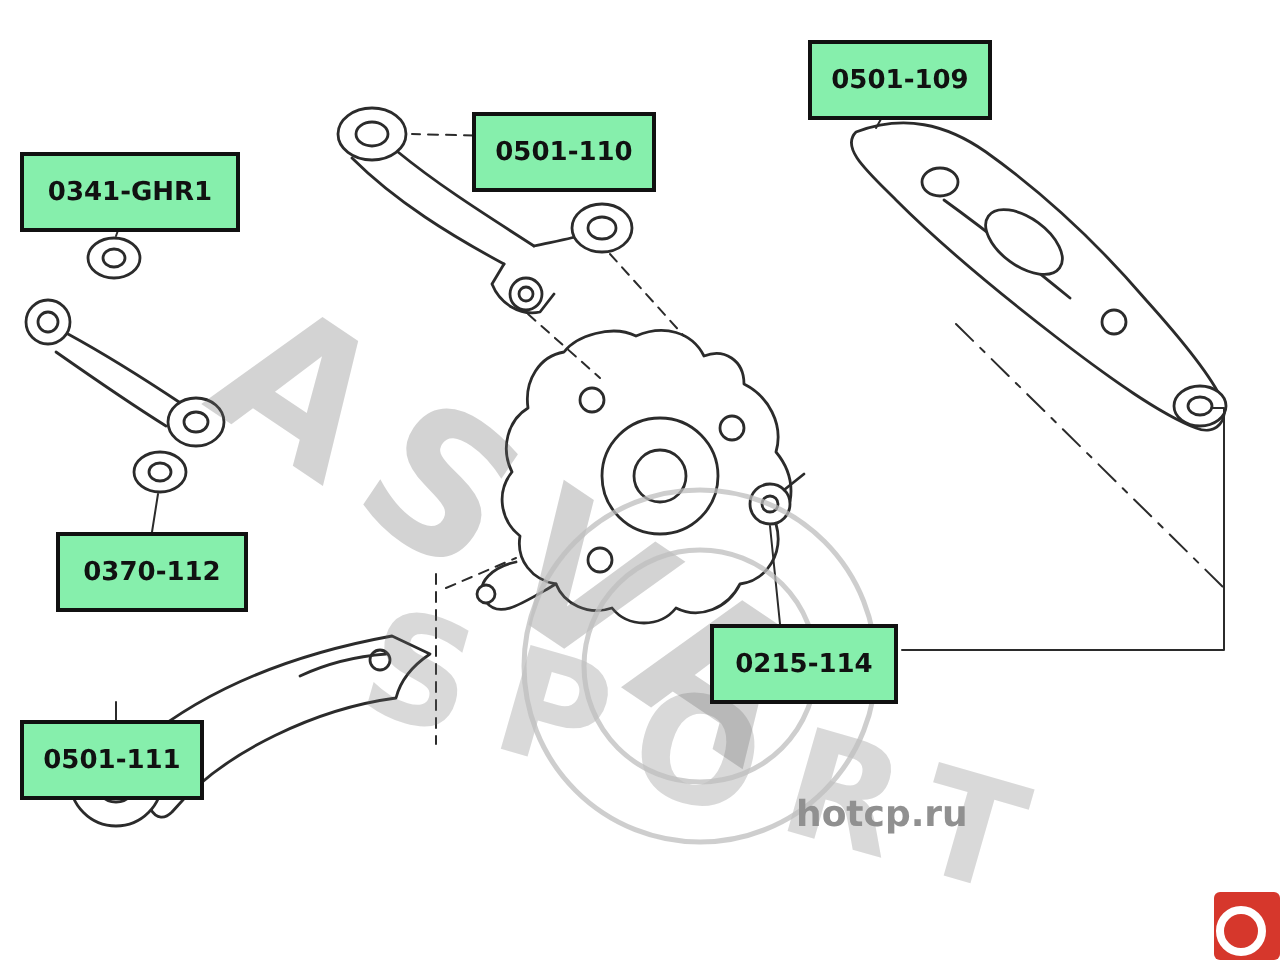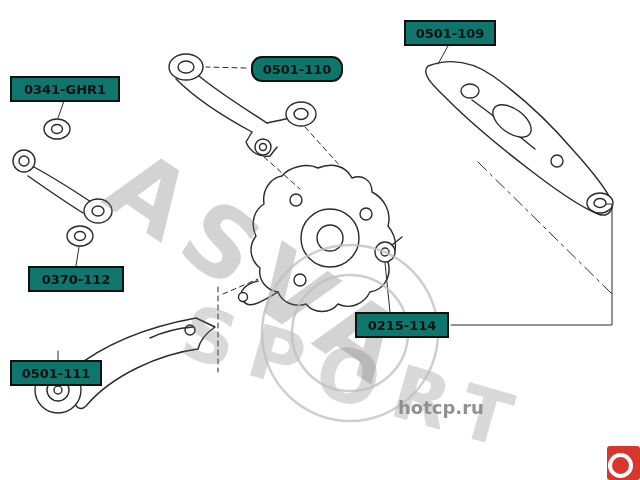--- a/index.html
+++ b/index.html
@@ -27,22 +27,22 @@
   }
   #wm-asva{left:150px;top:128px;font-size:96px;letter-spacing:14px;transform:rotate(34deg);}
   #wm-sport{left:196px;top:288px;font-size:74px;letter-spacing:16px;transform:rotate(16deg);color:rgba(110,110,110,0.26);}
   #wm-stamp{position:absolute;left:0;top:0;z-index:2;pointer-events:none;}
   #wm-stamp circle{stroke:#bdbdbd;fill:none;stroke-width:2.5;opacity:0.75;}
   #wm-site{
     position:absolute;left:398px;top:397px;z-index:3;
     font-size:18px;font-weight:700;color:#909090;pointer-events:none;
   }
   .plabel{
-    position:absolute;z-index:4;height:26px;
-    box-sizing:border-box;border:2px solid #111111;background:#0f766e;
+    position:absolute;z-index:4;height:40px;
+    box-sizing:border-box;border:2px solid #111111;background:#86efac;
     display:flex;align-items:center;justify-content:center;
     font-size:13px;font-weight:700;color:#111111;white-space:nowrap;
   }
   #logo{
     position:absolute;left:607px;top:446px;width:33px;height:34px;
     background:#d6372c;z-index:3;border-radius:3px;
   }
   #logo .ring{
     position:absolute;left:1px;top:7px;width:17px;height:17px;
     border:4px solid #ffffff;border-radius:50%;
@@ -143,21 +143,21 @@
 
   <div id="wm-asva" class="wm">ASVA</div>
   <div id="wm-sport" class="wm">SPORT</div>
   <svg id="wm-stamp" width="640" height="480" viewBox="0 0 640 480">
     <circle cx="350" cy="333" r="88"></circle>
     <circle cx="350" cy="333" r="58"></circle>
   </svg>
   <div id="wm-site">hotcp.ru</div>
 
   <div class="plabel" style="left:10px;top:76px;width:110px;">0341-GHR1</div>
-  <div class="plabel" style="left:251px;top:56px;width:92px;border-radius:11px;">0501-110</div>
+  <div class="plabel" style="left:236px;top:56px;width:92px;">0501-110</div>
   <div class="plabel" style="left:404px;top:20px;width:92px;">0501-109</div>
   <div class="plabel" style="left:28px;top:266px;width:96px;">0370-112</div>
   <div class="plabel" style="left:10px;top:325px;width:92px;margin-top:35px;">0501-111</div>
   <div class="plabel" style="left:355px;top:312px;width:94px;">0215-114</div>
 
   <div id="logo">
     <div class="ring"></div>
   </div>
 
 </div>

